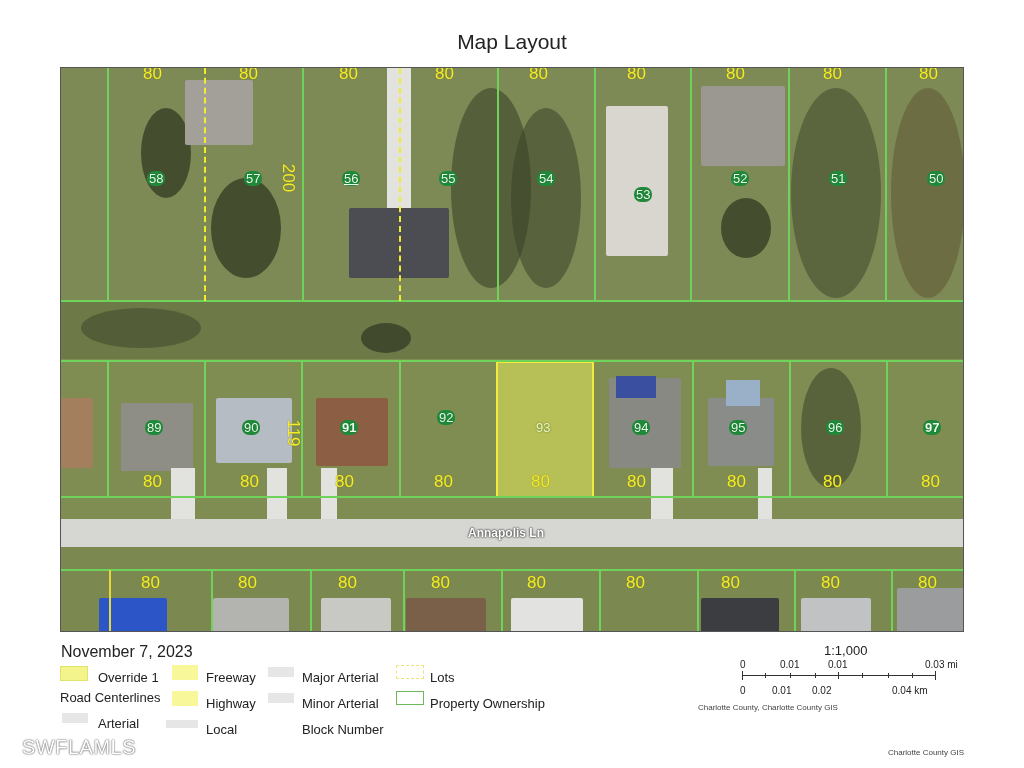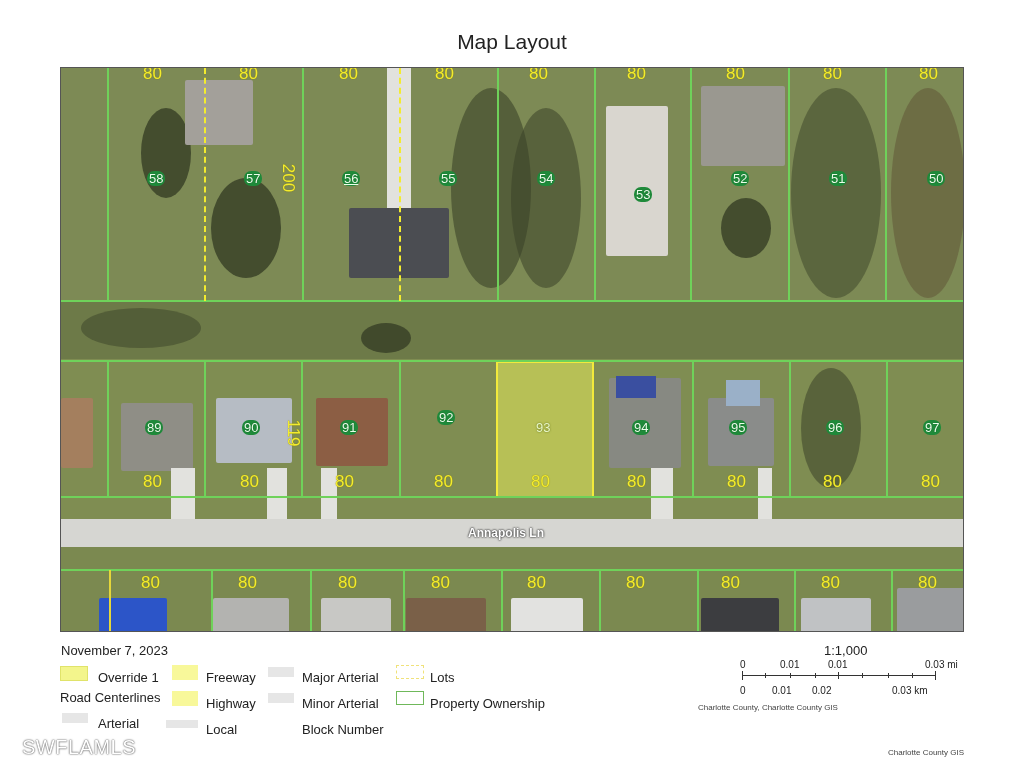--- a/index.html
+++ b/index.html
@@ -134,27 +134,27 @@
   <div class="lotnum" style="left:281px;top:103px;text-decoration:underline;">56</div>
   <div class="lotnum" style="left:378px;top:103px;">55</div>
   <div class="lotnum" style="left:476px;top:103px;">54</div>
   <div class="lotnum" style="left:573px;top:103px;margin-top:16px;">53</div>
   <div class="lotnum" style="left:670px;top:103px;">52</div>
   <div class="lotnum" style="left:768px;top:103px;">51</div>
   <div class="lotnum" style="left:866px;top:103px;">50</div>
 
   <div class="lotnum" style="left:84px;top:352px;">89</div>
   <div class="lotnum" style="left:181px;top:352px;">90</div>
-  <div class="lotnum" style="left:279px;top:352px;">91</div>
+  <div class="lotnum" style="left:279px;top:352px;font-weight:bold;">91</div>
   <div class="lotnum" style="left:376px;top:342px;">92</div>
   <div class="lotnum" style="left:473px;top:352px;background:transparent;color:#e8f7c8;text-shadow:0 0 2px #5a6a10;">93</div>
   <div class="lotnum" style="left:571px;top:352px;">94</div>
   <div class="lotnum" style="left:668px;top:352px;">95</div>
   <div class="lotnum" style="left:765px;top:352px;">96</div>
-  <div class="lotnum" style="left:862px;top:352px;">97</div>
+  <div class="lotnum" style="left:862px;top:352px;font-weight:bold;">97</div>
   <div class="dim" style="left:218px;top:355px;transform:rotate(90deg);transform-origin:center;">119</div>
 
   <div class="dim" style="left:82px;top:404px;">80</div>
   <div class="dim" style="left:179px;top:404px;">80</div>
   <div class="dim" style="left:274px;top:404px;">80</div>
   <div class="dim" style="left:373px;top:404px;">80</div>
   <div class="dim" style="left:470px;top:404px;">80</div>
   <div class="dim" style="left:566px;top:404px;">80</div>
   <div class="dim" style="left:666px;top:404px;">80</div>
   <div class="dim" style="left:762px;top:404px;">80</div>
@@ -164,21 +164,21 @@
   <div class="dim" style="left:177px;top:505px;">80</div>
   <div class="dim" style="left:277px;top:505px;">80</div>
   <div class="dim" style="left:370px;top:505px;">80</div>
   <div class="dim" style="left:466px;top:505px;">80</div>
   <div class="dim" style="left:565px;top:505px;">80</div>
   <div class="dim" style="left:660px;top:505px;">80</div>
   <div class="dim" style="left:760px;top:505px;">80</div>
   <div class="dim" style="left:857px;top:505px;">80</div>
 </div>
 
-<div class="legend" style="left:61px;top:643px;font-size:13px;">November 7, 2023</div>
+<div class="legend" style="left:61px;top:643px;font-size:16px;">November 7, 2023</div>
 
 <div class="sw" style="left:60px;top:666px;background:#f3f58c;border:1px solid #e0e36a;"></div>
 <div class="legend" style="left:98px;top:670px;">Override 1</div>
 <div class="legend" style="left:60px;top:690px;">Road Centerlines</div>
 <div class="sw" style="left:62px;top:713px;background:#e6e6e6;height:10px;"></div>
 <div class="legend" style="left:98px;top:716px;">Arterial</div>
 
 <div class="sw" style="left:172px;top:665px;background:#f8f89a;height:15px;"></div>
 <div class="legend" style="left:206px;top:670px;">Freeway</div>
 <div class="sw" style="left:172px;top:691px;background:#f8f89a;height:15px;"></div>
@@ -210,17 +210,17 @@
 <div style="position:absolute;left:815px;top:673px;width:1px;height:5px;background:#333;"></div>
 <div style="position:absolute;left:838px;top:672px;width:1px;height:7px;background:#333;"></div>
 <div style="position:absolute;left:862px;top:673px;width:1px;height:5px;background:#333;"></div>
 <div style="position:absolute;left:888px;top:673px;width:1px;height:5px;background:#333;"></div>
 <div style="position:absolute;left:912px;top:673px;width:1px;height:5px;background:#333;"></div>
 <div style="position:absolute;left:935px;top:671px;width:1px;height:9px;background:#333;"></div>
 
 <div class="scale" style="left:740px;top:685px;">0</div>
 <div class="scale" style="left:772px;top:685px;">0.01</div>
 <div class="scale" style="left:812px;top:685px;">0.02</div>
-<div class="scale" style="left:892px;top:685px;">0.03 km</div>
+<div class="scale" style="left:892px;top:685px;">0.04 km</div>
 <div class="credit" style="left:698px;top:703px;">Charlotte County, Charlotte County GIS</div>
 <div class="credit" style="left:888px;top:748px;">Charlotte County GIS</div>
 
 <div class="mls">SWFLAMLS</div>
 
 </body></html>

